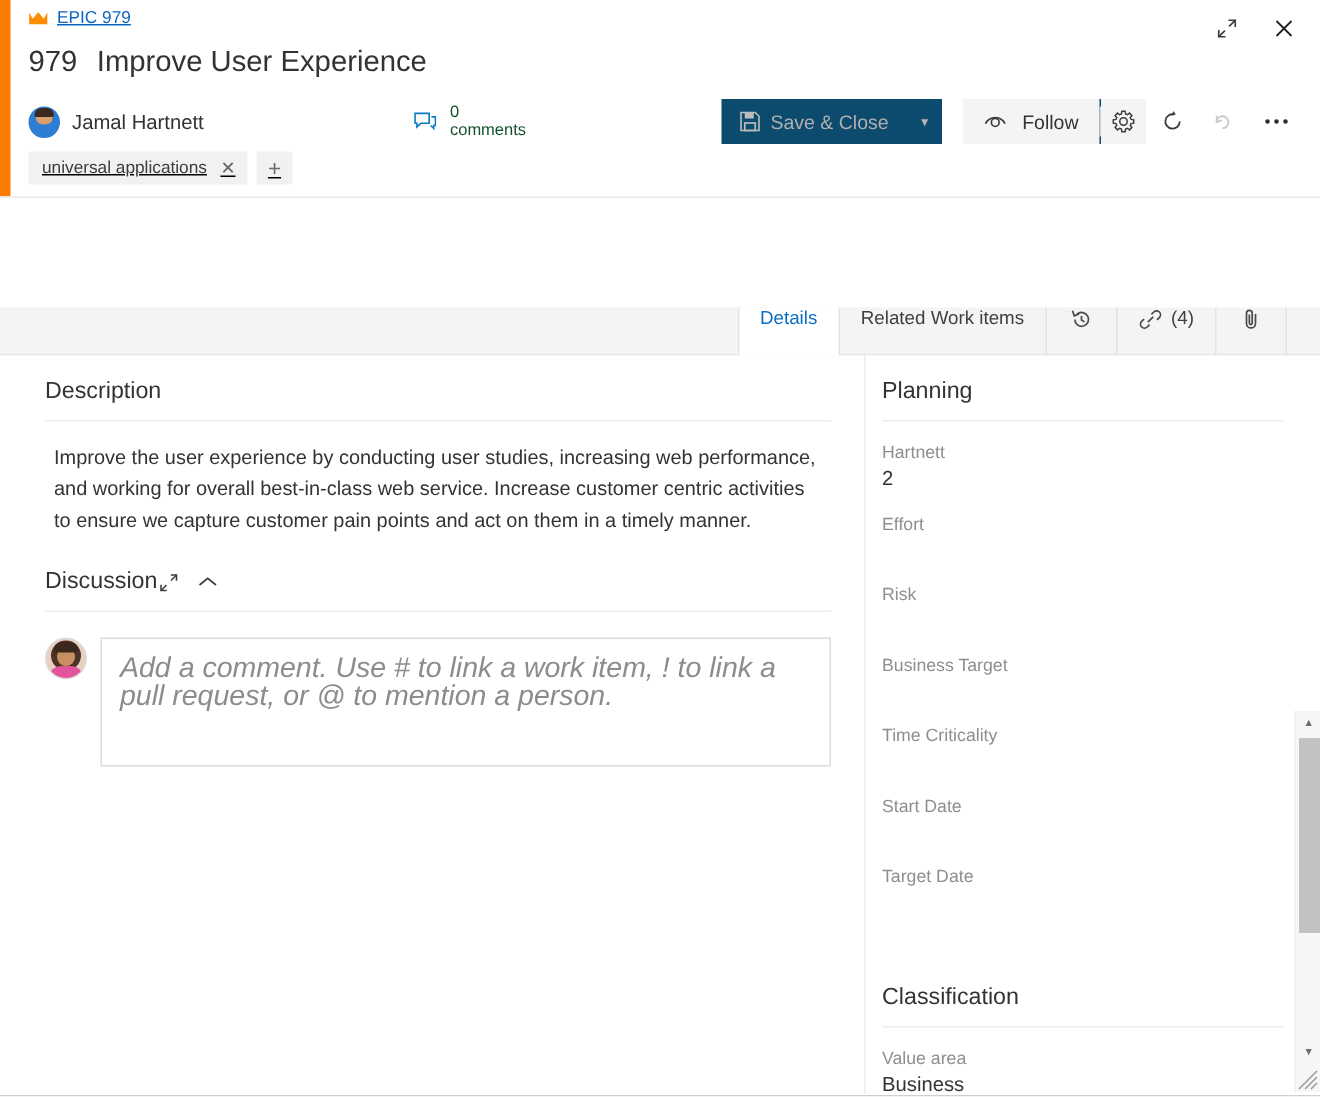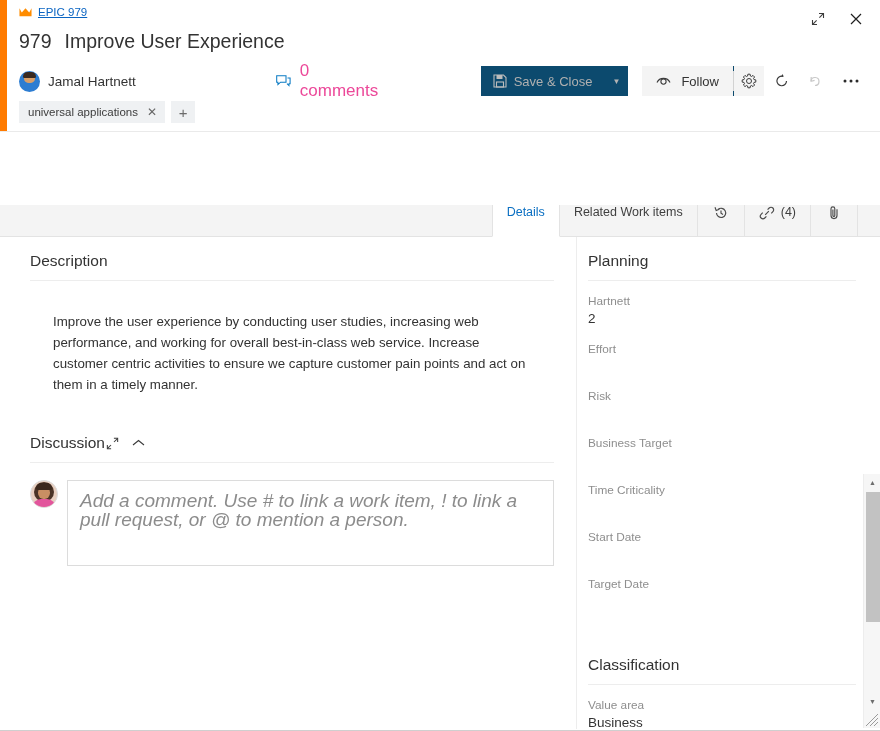--- a/index.html
+++ b/index.html
@@ -93,26 +93,26 @@
   }
   .assignee-name { font-size: 13.5px; color: #333; }
 
   .comments {
     position: absolute;
     left: 257px; top: 0;
     display: flex; align-items: center; gap: 9px;
     height: 26px;
     cursor: pointer;
   }
-  .comments-label { font-size: 17px; color: #ec4899; }
+  .comments-label { font-size: 11px; color: #14532d; }
 
   .tags-row {
     position: absolute;
     left: 19px; top: 101px;
-    display: flex; align-items: center; gap: 6px;
+    display: flex; align-items: center; gap: 6px; text-decoration: underline;
   }
   .tag-chip {
     display: flex; align-items: center; gap: 9px;
     background: #eff1f3;
     height: 22px;
     padding: 0 8px 0 9px;
     font-size: 11.5px;
     color: #3c3c3c;
     cursor: pointer;
   }
@@ -279,21 +279,21 @@
   }
   .section-rule {
     height: 1px; background: #ededed;
     margin-top: 10px;
   }
   .desc-text {
     font-size: 13.3px;
     line-height: 21px;
     color: #333;
     padding: 13px 6px 0 6px;
-    margin: 17px;
+    margin: 0;
   }
 
   .discussion-head {
     display: flex; align-items: center; justify-content: flex-start;
     padding-top: 22px;
   }
   .discussion-head .section-title { padding-top: 0; }
   .disc-icons { display: flex; align-items: center; gap: 12px; }
   .disc-icon { cursor: pointer; display: flex; align-items: center; }
 

